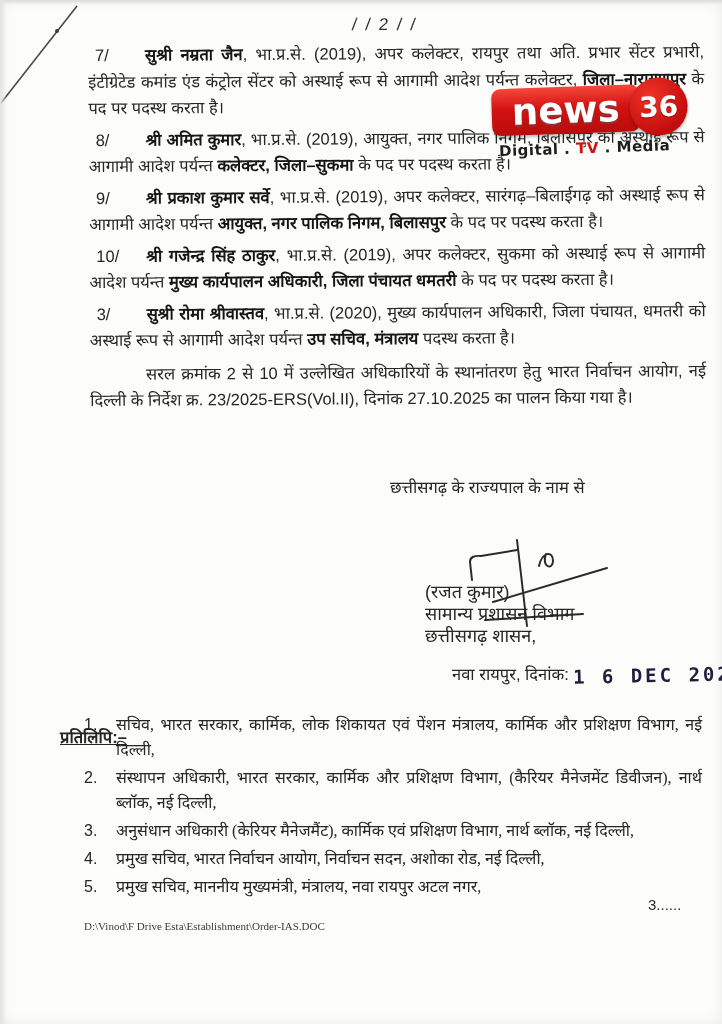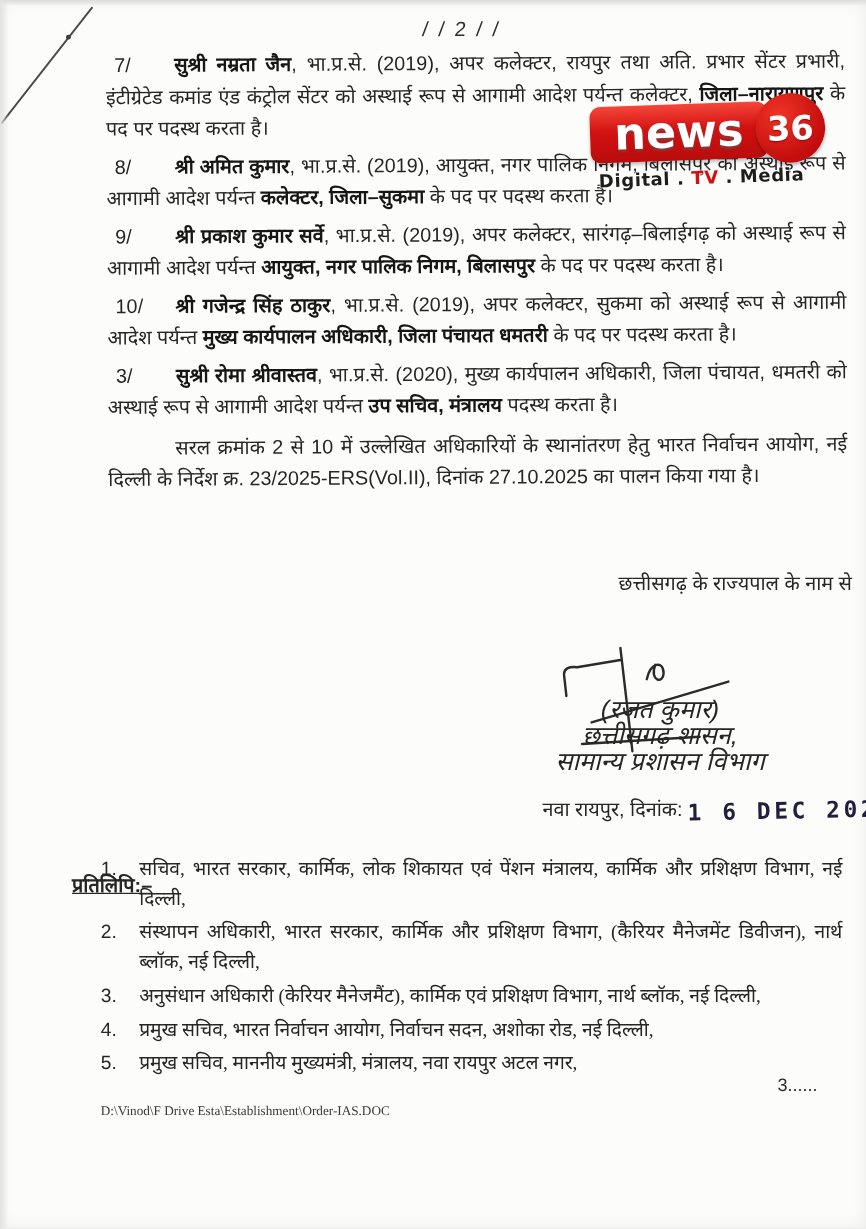--- a/index.html
+++ b/index.html
@@ -36,26 +36,26 @@
     margin:0 0 5px 0;
   }
   .onum{display:inline-block;width:57px;padding-left:7px;box-sizing:border-box;}
   .b{font-weight:bold;color:#161616;}
   .closing{
     font-size:16.5px;line-height:26.5px;text-align:justify;
     text-indent:56px;margin:7px 0 0 0;
   }
   .authority{
     position:absolute;left:390px;top:474px;width:320px;
-    text-align:right;font-size:16.5px;line-height:27px;
+    text-align:left;font-size:16.5px;line-height:27px;
   }
   .sig{position:absolute;left:455px;top:538px;}
   .signer{
     position:absolute;left:425px;top:581px;width:250px;
-    text-align:center;font-size:21px;line-height:22px;font-style:italic;
+    font-size:18px;line-height:22px;
   }
   .ref-left{position:absolute;left:60px;top:663px;font-size:16.5px;}
   .ref-right{position:absolute;left:452px;top:662px;font-size:16.5px;white-space:nowrap;}
   .stamp{
     display:inline-block;
     font-family:"DejaVu Sans Mono", monospace;
     font-weight:bold;font-size:19px;letter-spacing:3px;
     color:#20203e;transform:rotate(-1.2deg);vertical-align:-2px;
   }
   .copies-head{
@@ -146,22 +146,22 @@
       <path d="M17,42 L15,24 Q15,17 26,18 L62,12"></path>
       <path d="M62,2 L72,88"></path>
       <path d="M84,28 c3,-14 14,-16 14,-5 c0,9 -12,7 -7,-7"></path>
       <path d="M152,30 L38,64"></path>
       <path d="M128,76 L30,82"></path>
     </g>
   </svg>
 
   <div class="signer">
     <div>(रजत कुमार)</div>
+    <div>सामान्य प्रशासन विभाग</div>
     <div>छत्तीसगढ़ शासन,</div>
-    <div>सामान्य प्रशासन विभाग</div>
   </div>
 
   <div class="ref-right"><span>नवा रायपुर, दिनांक: </span><span class="stamp">1 6 DEC 2025</span></div>
 
   <div class="copies-head">प्रतिलिपि:–</div>
   <ol class="copies">
     <li>
         <span class="cnum">1.</span>
         <span class="ctext">सचिव, भारत सरकार, कार्मिक, लोक शिकायत एवं पेंशन मंत्रालय, कार्मिक और प्रशिक्षण विभाग, नई दिल्ली,</span>
       </li>

